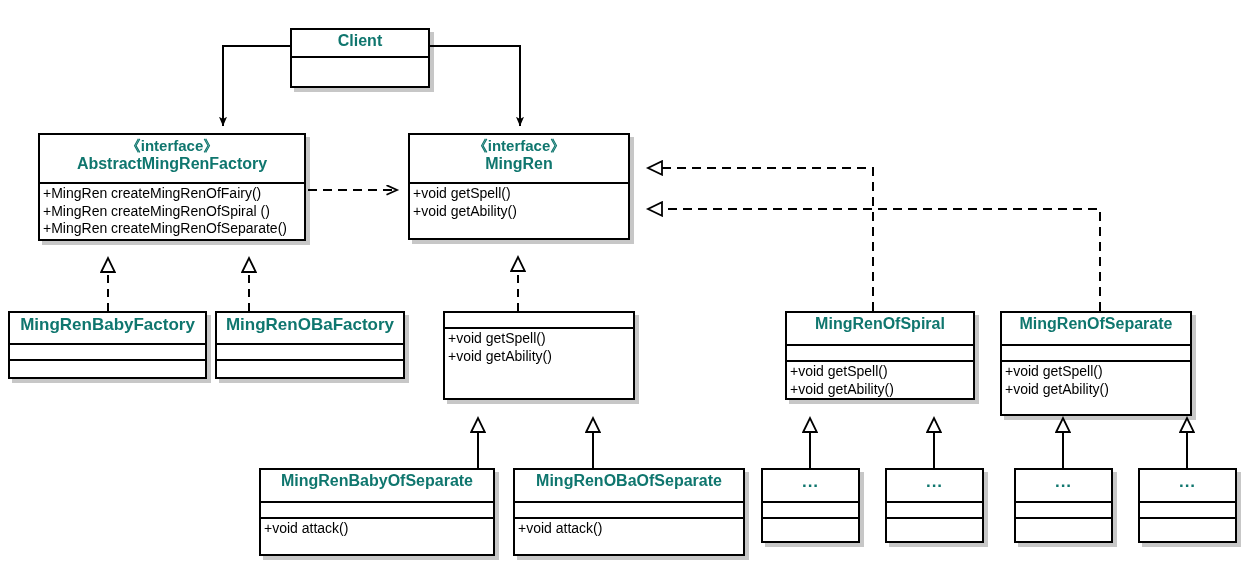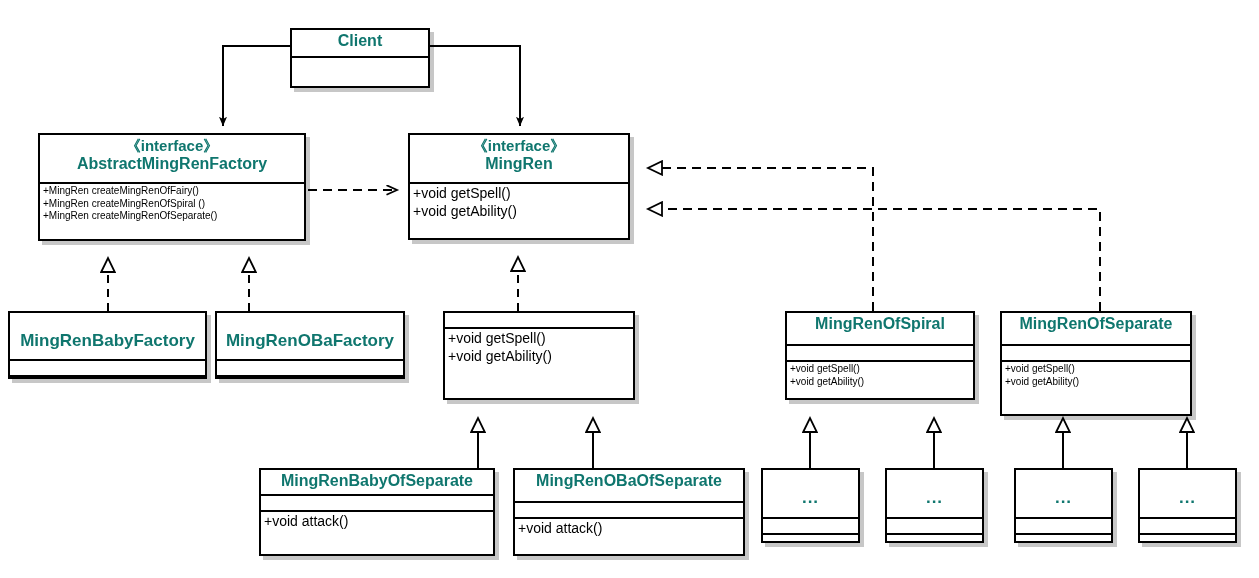--- a/index.html
+++ b/index.html
@@ -62,23 +62,23 @@
   }
   .uml-compartment:last-child {
     border-bottom: none;
   }
   .uml-compartment .member {
     display: block;
     white-space: nowrap;
   }
   .empty-compartment { padding: 0; }
   .t16 { font-size: 16px; }
-  .t17 { font-size: 17px; margin-top: 16px; }
+  .t17 { font-size: 17px; }
   
-  .m12 { font-size: 10px; }
+  .m12 { font-size: 14px; }
   .m14 { font-size: 14px; }
   .dots {
     text-align: center;
     font-weight: bold;
     font-size: 17px;
     letter-spacing: 1px;
   }
 </style>
 </head>
 <body>
@@ -218,21 +218,21 @@
         <div class="uml-head t16" style="height: 33px;">
           <span class="cname">MingRenOfSeparate</span>
         </div>
         <div class="uml-compartment m12 empty-compartment" style="height: 16px;"></div>
         <div class="uml-compartment m12" style="height: 36px;">
           <span class="member">+void getSpell()</span>
           <span class="member">+void getAbility()</span>
         </div>
       </div>
       <div class="uml-box" style="left: 259px; top: 468px; width: 236px; height: 88px;">
-        <div class="uml-head t16" style="height: 26px;">
+        <div class="uml-head t16" style="height: 33px;">
           <span class="cname">MingRenBabyOfSeparate</span>
         </div>
         <div class="uml-compartment m14 empty-compartment" style="height: 16px;"></div>
         <div class="uml-compartment m14" style="height: 35px;">
           <span class="member">+void attack()</span>
         </div>
       </div>
       <div class="uml-box" style="left: 513px; top: 468px; width: 232px; height: 88px;">
         <div class="uml-head t16" style="height: 33px; text-align: center;">
           <span class="cname">MingRenOBaOfSeparate</span>

